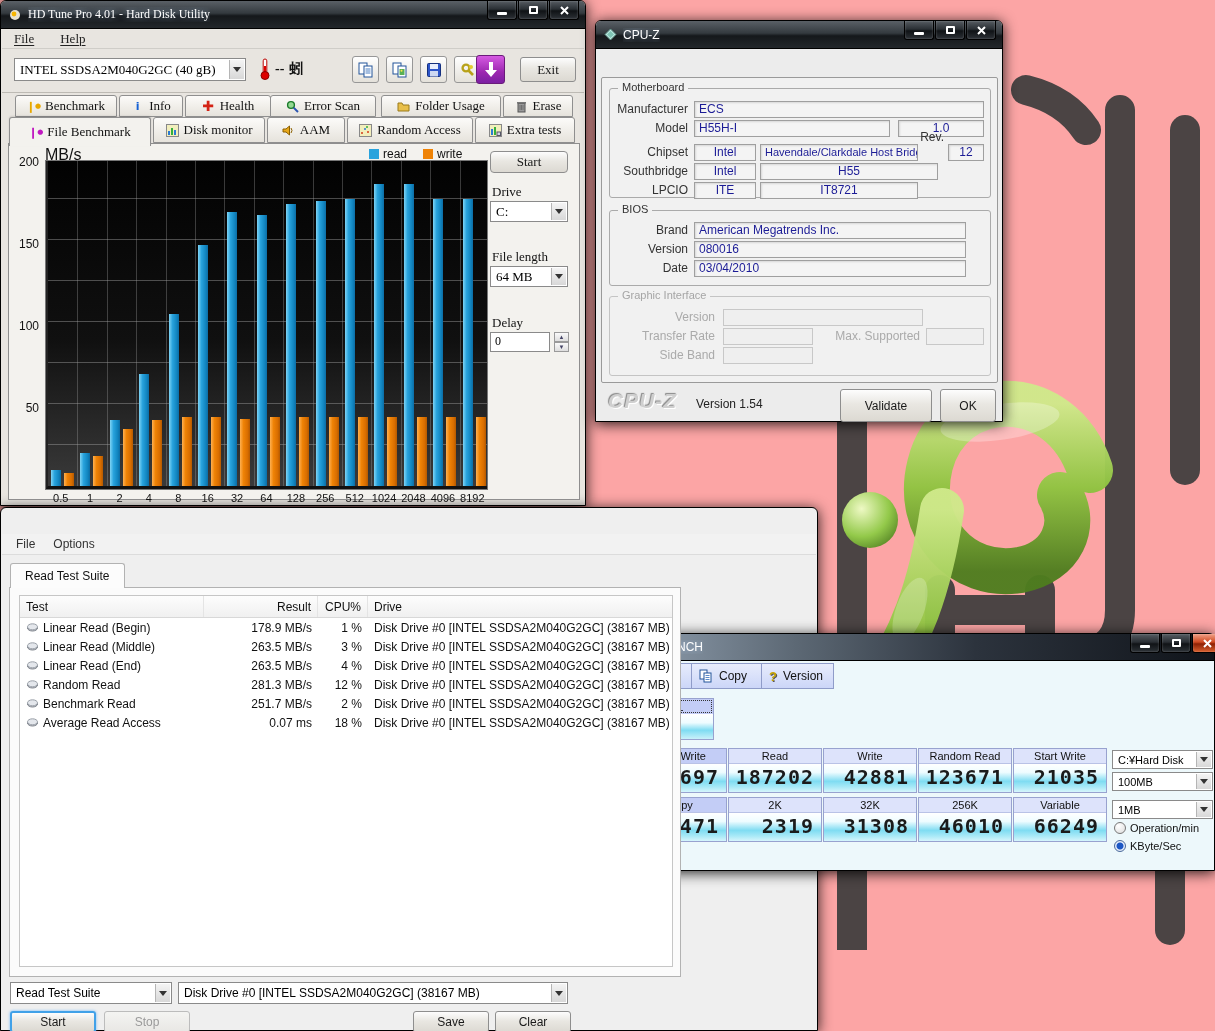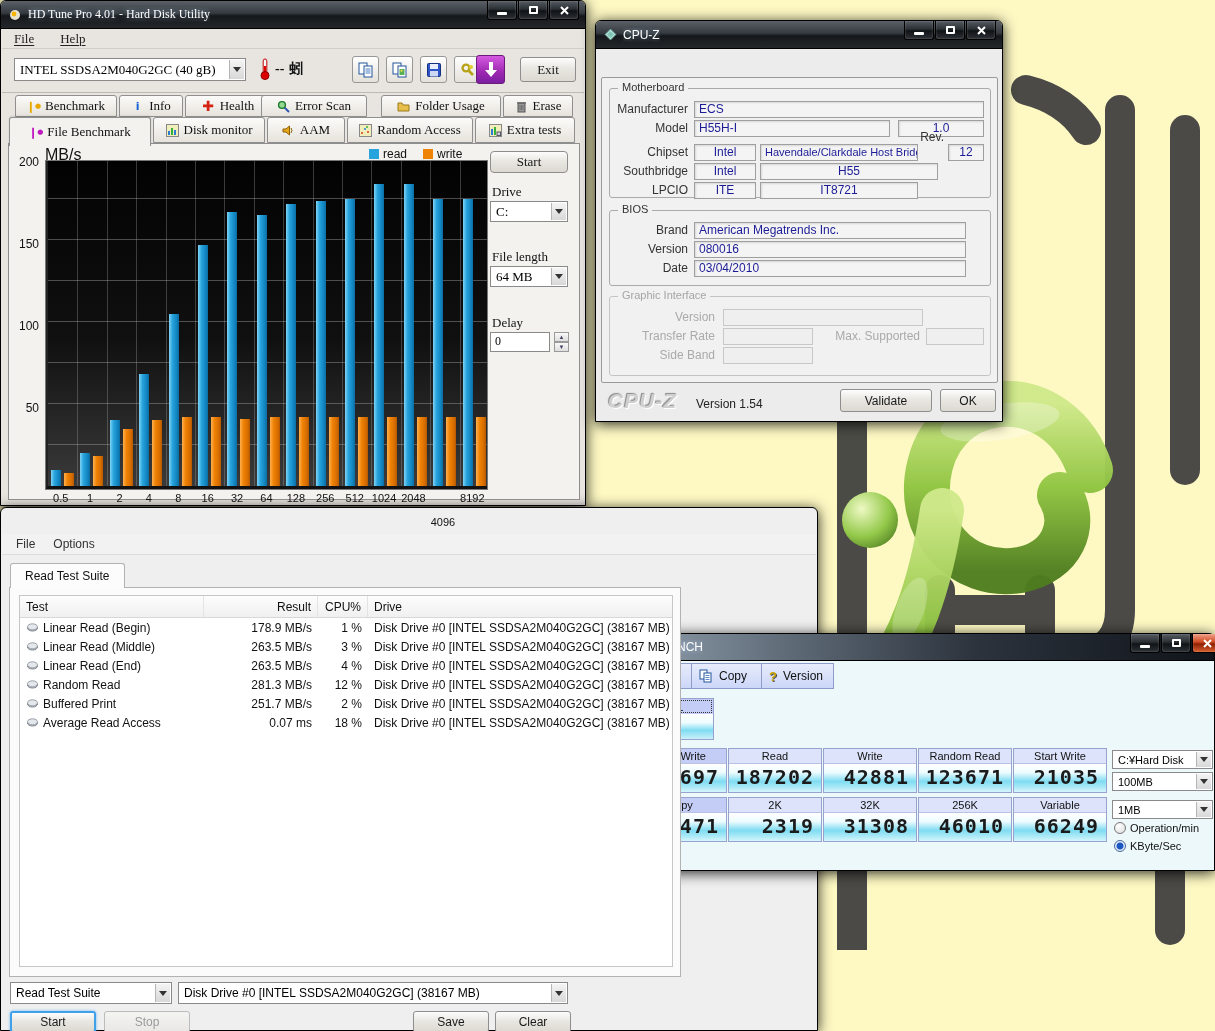--- a/index.html
+++ b/index.html
@@ -1,16 +1,16 @@
 <!DOCTYPE html>
 <html><head>
 <meta charset="utf-8">
 <style>
   html,body{margin:0;padding:0;background:#000;}
-  .screen{position:relative;width:1215px;height:1031px;background:#fef9c3;overflow:hidden;
+  .screen{position:relative;width:1215px;height:1031px;background:#fca5a5;overflow:hidden;
           font-family:"Liberation Sans",sans-serif;-webkit-font-smoothing:antialiased;}
   .screen *{box-sizing:border-box;}
 
   
   .win{position:absolute;border:1px solid #000;border-radius:6px 6px 0 0;
        box-shadow:0 2px 14px rgba(0,0,0,.85);}
   .tbar{position:absolute;left:0;top:0;right:0;height:28px;border-radius:5px 5px 0 0;
         background:linear-gradient(180deg,#5a6066 0%,#343a3f 45%,#15181b 55%,#23272b 100%);
         color:#fff;font-size:12px;display:flex;align-items:center;padding:0 8px;
         text-shadow:0 0 7px rgba(190,220,255,.7);border-bottom:1px solid #000;}
@@ -111,21 +111,21 @@
   .czlab{position:absolute;text-align:right;color:#333;font-size:12px;line-height:17px;}
   .czlab.dis{color:#aaa;}
   .czfield{position:absolute;height:17px;border:1px solid #9f9f9f;background:#f4f4f4;
       box-shadow:inset 1px 1px 2px rgba(0,0,0,.12);color:#1c1c96;font-size:12px;line-height:15px;
       padding:0 4px;white-space:nowrap;overflow:hidden;}
   .czfield.ctr{text-align:center;}
   .czfield.dis{border-color:#c8c8c8;background:#efefef;box-shadow:none;}
   .cz-logo{position:absolute;left:12px;top:368px;font-size:21px;font-weight:bold;font-style:italic;
       color:#cfcfcf;text-shadow:1px 1px 0 #fff,-1px -1px 1px #8a8a8a;letter-spacing:1px;}
   .cz-ver{position:absolute;left:100px;top:376px;font-size:12px;color:#222;}
-  .cz-btn{position:absolute;top:368px;height:23px;font-size:12px;}
+  .cz-btn{position:absolute;top:368px;height:33px;font-size:12px;}
 
   
   #everest{left:0;top:507px;width:818px;height:524px;background:#efefef;border-radius:6px 6px 0 0;}
   #everest .tbar{height:26px;}
   .ev-menubar{position:absolute;left:1px;right:1px;top:26px;height:21px;background:#f2f2f2;
       display:flex;gap:18px;align-items:center;padding-left:14px;font-size:12px;color:#333;
       border-bottom:1px solid #dcdcdc;}
   .ev-tab{position:absolute;left:9px;top:55px;height:25px;padding:0 14px;background:#fcfcfc;
       border:1px solid #b2b2b2;border-bottom:none;border-radius:3px 3px 0 0;display:flex;
       align-items:center;font-size:12px;color:#111;z-index:3;}
@@ -293,21 +293,21 @@
         <span>Benchmark</span>
         </div>
       <div class="hdtab serif" style="left:118px;width:64px">
         <span class="ticon" style="color:#1560d4">i</span>
         <span>Info</span>
         </div>
       <div class="hdtab serif" style="left:184px;width:86px">
         <span class="ticon" style="color:#d42315;font-size:14px">✚</span>
         <span>Health</span>
         </div>
-      <div class="hdtab serif" style="left:260px;width:106px">
+      <div class="hdtab serif" style="left:269px;width:106px">
         <svg class="icon12" viewBox="0 0 13 13">
             <circle cx="5" cy="5" r="3.4" fill="#35c23a" fill-opacity=".5" stroke="#1a7a2a" stroke-width="1.4"></circle>
             <path d="M7.6 7.6 L12 12" stroke="#2b55b0" stroke-width="2"></path>
           </svg>
         <span>Error Scan</span>
         </div>
       <div class="hdtab serif" style="left:380px;width:120px">
         <svg class="icon12" viewBox="0 0 13 13">
             <path d="M1 3 h4 l1 2 h6 v6 h-11 z" fill="#e8bf4a" stroke="#9a7a1a"></path>
           </svg>
@@ -442,21 +442,21 @@
           <div class="xlab" style="left: 88.2px; width: 29.4px;">4</div>
           <div class="xlab" style="left: 117.6px; width: 29.4px;">8</div>
           <div class="xlab" style="left: 147px; width: 29.4px;">16</div>
           <div class="xlab" style="left: 176.4px; width: 29.4px;">32</div>
           <div class="xlab" style="left: 205.8px; width: 29.4px;">64</div>
           <div class="xlab" style="left: 235.2px; width: 29.4px;">128</div>
           <div class="xlab" style="left: 264.6px; width: 29.4px;">256</div>
           <div class="xlab" style="left: 294px; width: 29.4px;">512</div>
           <div class="xlab" style="left: 323.4px; width: 29.4px;">1024</div>
           <div class="xlab" style="left: 352.8px; width: 29.4px;">2048</div>
-          <div class="xlab" style="left: 382.2px; width: 29.4px; margin-top: 24px;">4096</div>
+          <div class="xlab" style="left: 382.2px; width: 29.4px;">4096</div>
           <div class="xlab" style="left: 411.6px; width: 29.4px;">8192</div>
         </div>
       <div class="hd-ctl">
         <div class="btn hd-start serif">
             <span>Start</span>
           </div>
         <span class="hd-lbl serif" style="top:40px">Drive</span>
         <div class="combo hd-dd serif" style="top:57px">
           <span>C:</span>
           <span class="arr">
@@ -615,21 +615,21 @@
           <div class="ev-c w-res">281.3 MB/s</div>
           <div class="ev-c w-cpu">12 %</div>
           <div class="ev-c w-drv">Disk Drive #0  [INTEL SSDSA2M040G2GC]  (38167 MB)</div>
         </div>
         <div class="ev-row">
           <div class="ev-c w-test">
               <svg class="icon12" viewBox="0 0 13 13">
                 <ellipse cx="6.5" cy="7" rx="5" ry="3" fill="#c9ccd2" stroke="#7a7f88"></ellipse>
                 <ellipse cx="6.5" cy="5.8" rx="5" ry="3" fill="#e4e7ec" stroke="#9aa0a8"></ellipse>
               </svg>
-              <span>Buffered Print</span>
+              <span>Benchmark Read</span>
             </div>
           <div class="ev-c w-res">251.7 MB/s</div>
           <div class="ev-c w-cpu">2 %</div>
           <div class="ev-c w-drv">Disk Drive #0  [INTEL SSDSA2M040G2GC]  (38167 MB)</div>
         </div>
         <div class="ev-row">
           <div class="ev-c w-test">
               <svg class="icon12" viewBox="0 0 13 13">
                 <ellipse cx="6.5" cy="7" rx="5" ry="3" fill="#c9ccd2" stroke="#7a7f88"></ellipse>
                 <ellipse cx="6.5" cy="5.8" rx="5" ry="3" fill="#e4e7ec" stroke="#9aa0a8"></ellipse>

